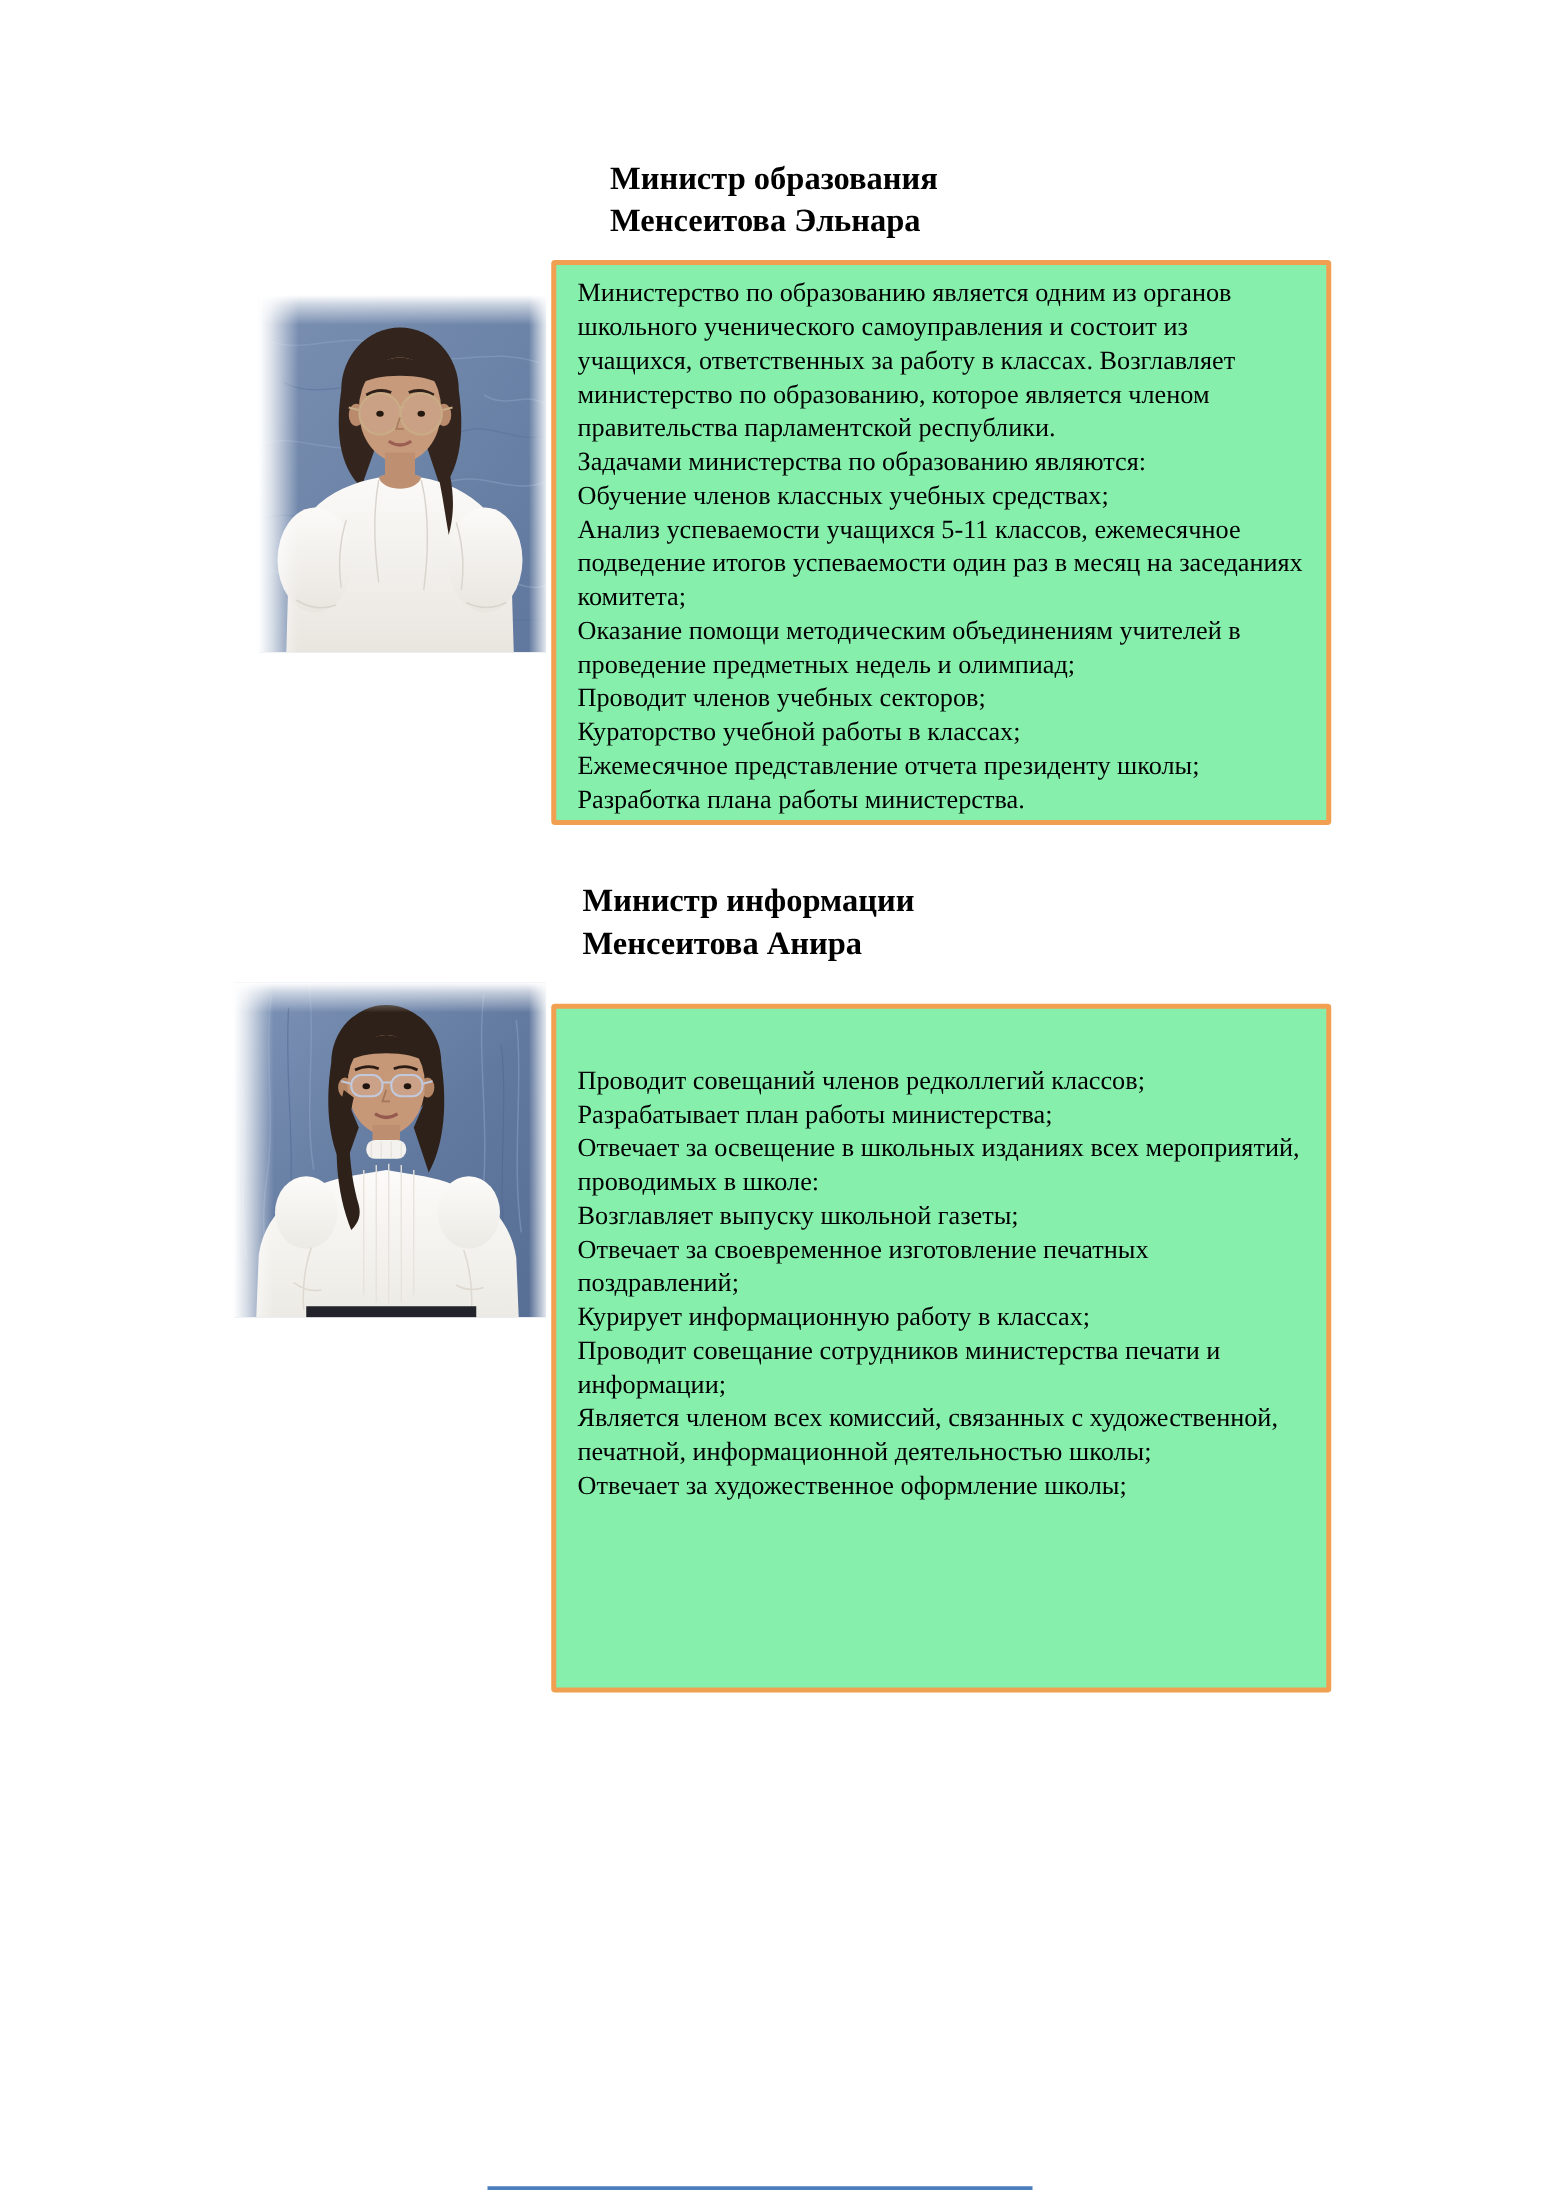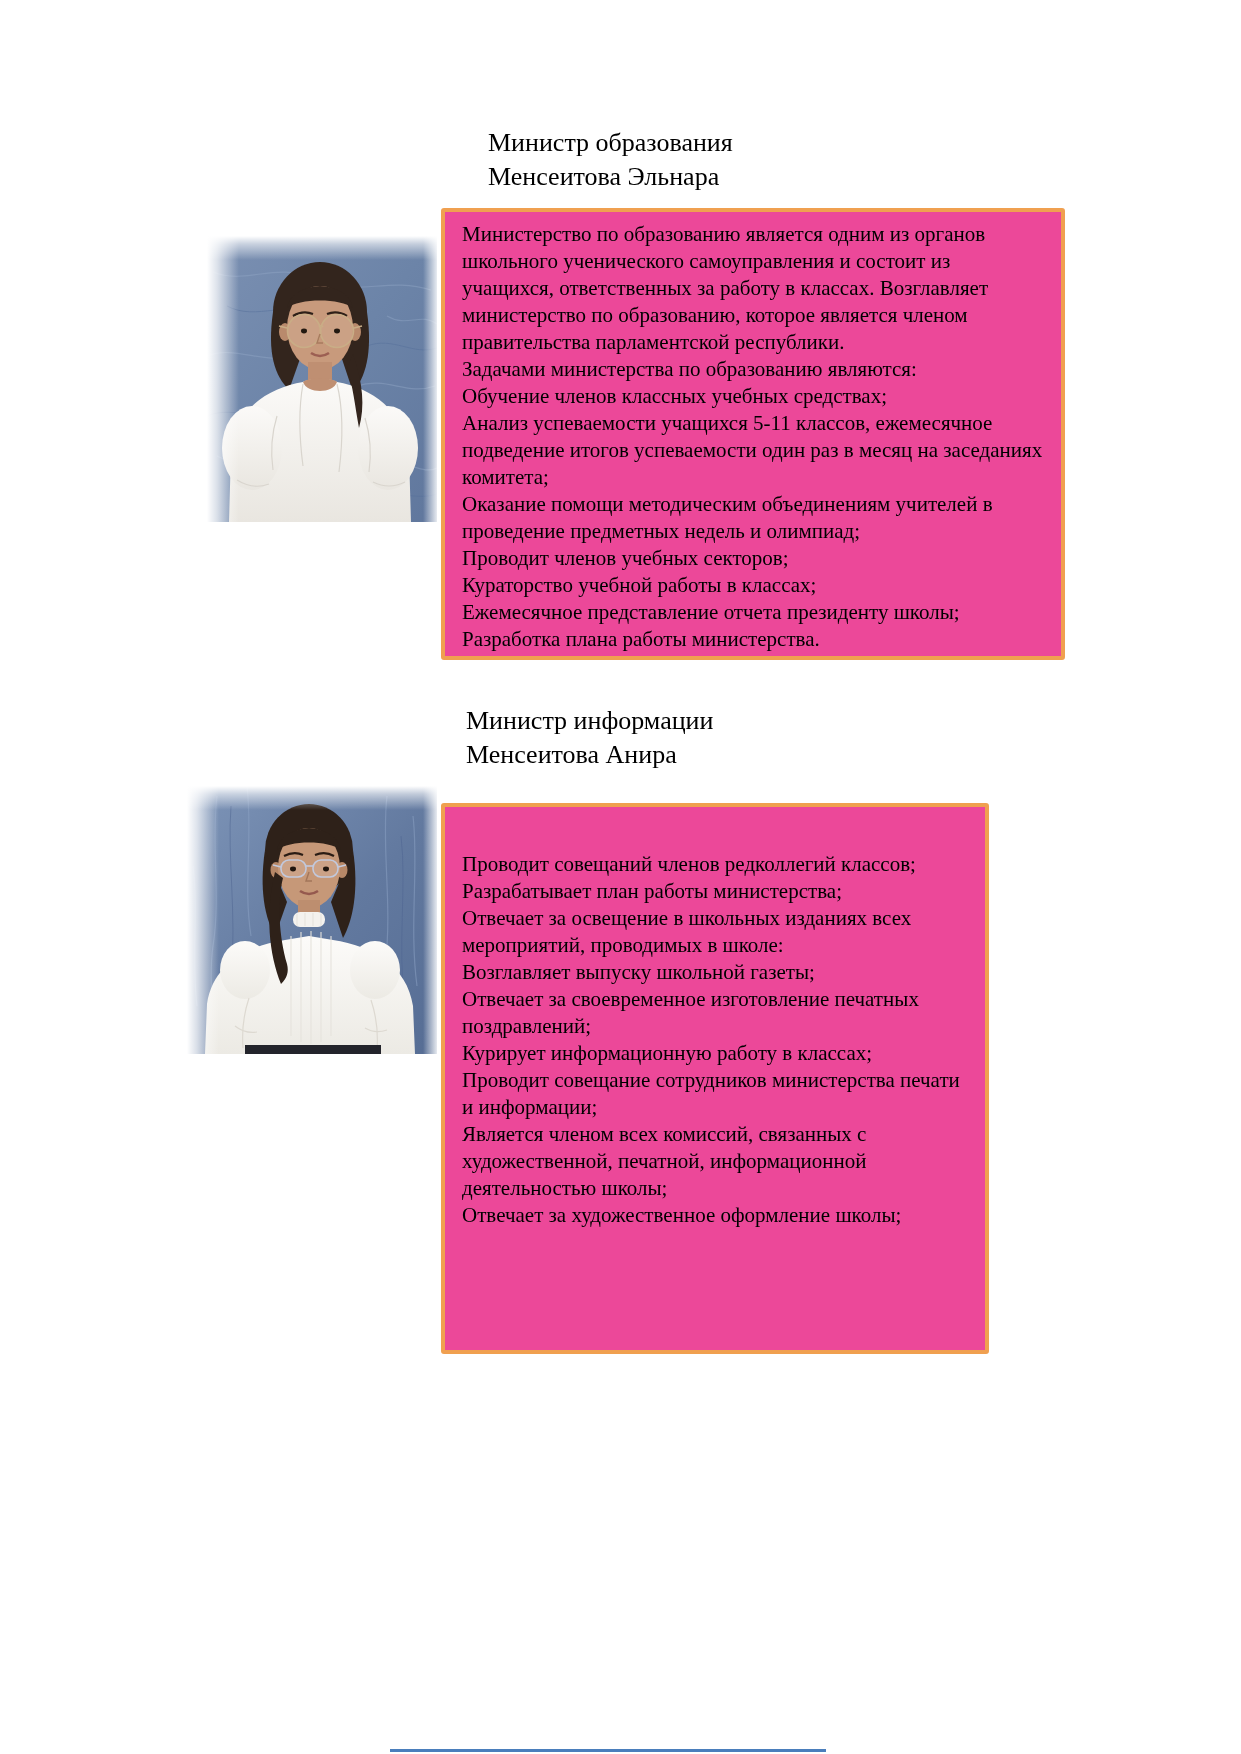--- a/index.html
+++ b/index.html
@@ -7,40 +7,40 @@
     position:relative;
     width:1241px;
     height:1754px;
     background:#ffffff;
     font-family:"Liberation Serif", serif;
     color:#000;
     overflow:hidden;
   }
   .heading{
     position:absolute;
-    font-weight:normal;
+    font-weight:bold;
     font-size:26px;
     line-height:34px;
     color:#000;
     white-space:nowrap;
   }
   .heading-1{left:488px;top:126px;}
   .heading-2{left:466px;top:704px;}
   .textbox{
     position:absolute;
     border:4px solid #f0a050;
     border-radius:3px;
-    background:#ec4899;
+    background:#86efac;
     font-size:21px;
     line-height:27px;
     box-sizing:border-box;
   }
   .textbox p{margin:0;padding:0;}
   .box-1{left:441px;top:208px;width:624px;height:452px;padding:9px 16px 8px 17px;}
-  .box-2{left:441px;top:803px;width:548px;height:551px;padding:44px 16px 8px 17px;}
+  .box-2{left:441px;top:803px;width:624px;height:551px;padding:44px 16px 8px 17px;}
   .photo{
     position:absolute;
     overflow:hidden;
   }
   .photo-1{left:167px;top:220px;width:230px;height:286px;}
   .photo-2{left:147px;top:770px;width:250px;height:268px;}
   .photo svg{display:block;width:100%;height:100%;}
   .fade{position:absolute;inset:0;pointer-events:none;}
   .fade-left{background:linear-gradient(90deg,#ffffff 0px,rgba(255,255,255,0.75) 10px,rgba(255,255,255,0) 32px);}
   .fade-top{background:linear-gradient(180deg,#ffffff 0px,rgba(255,255,255,0.6) 8px,rgba(255,255,255,0) 24px);}

